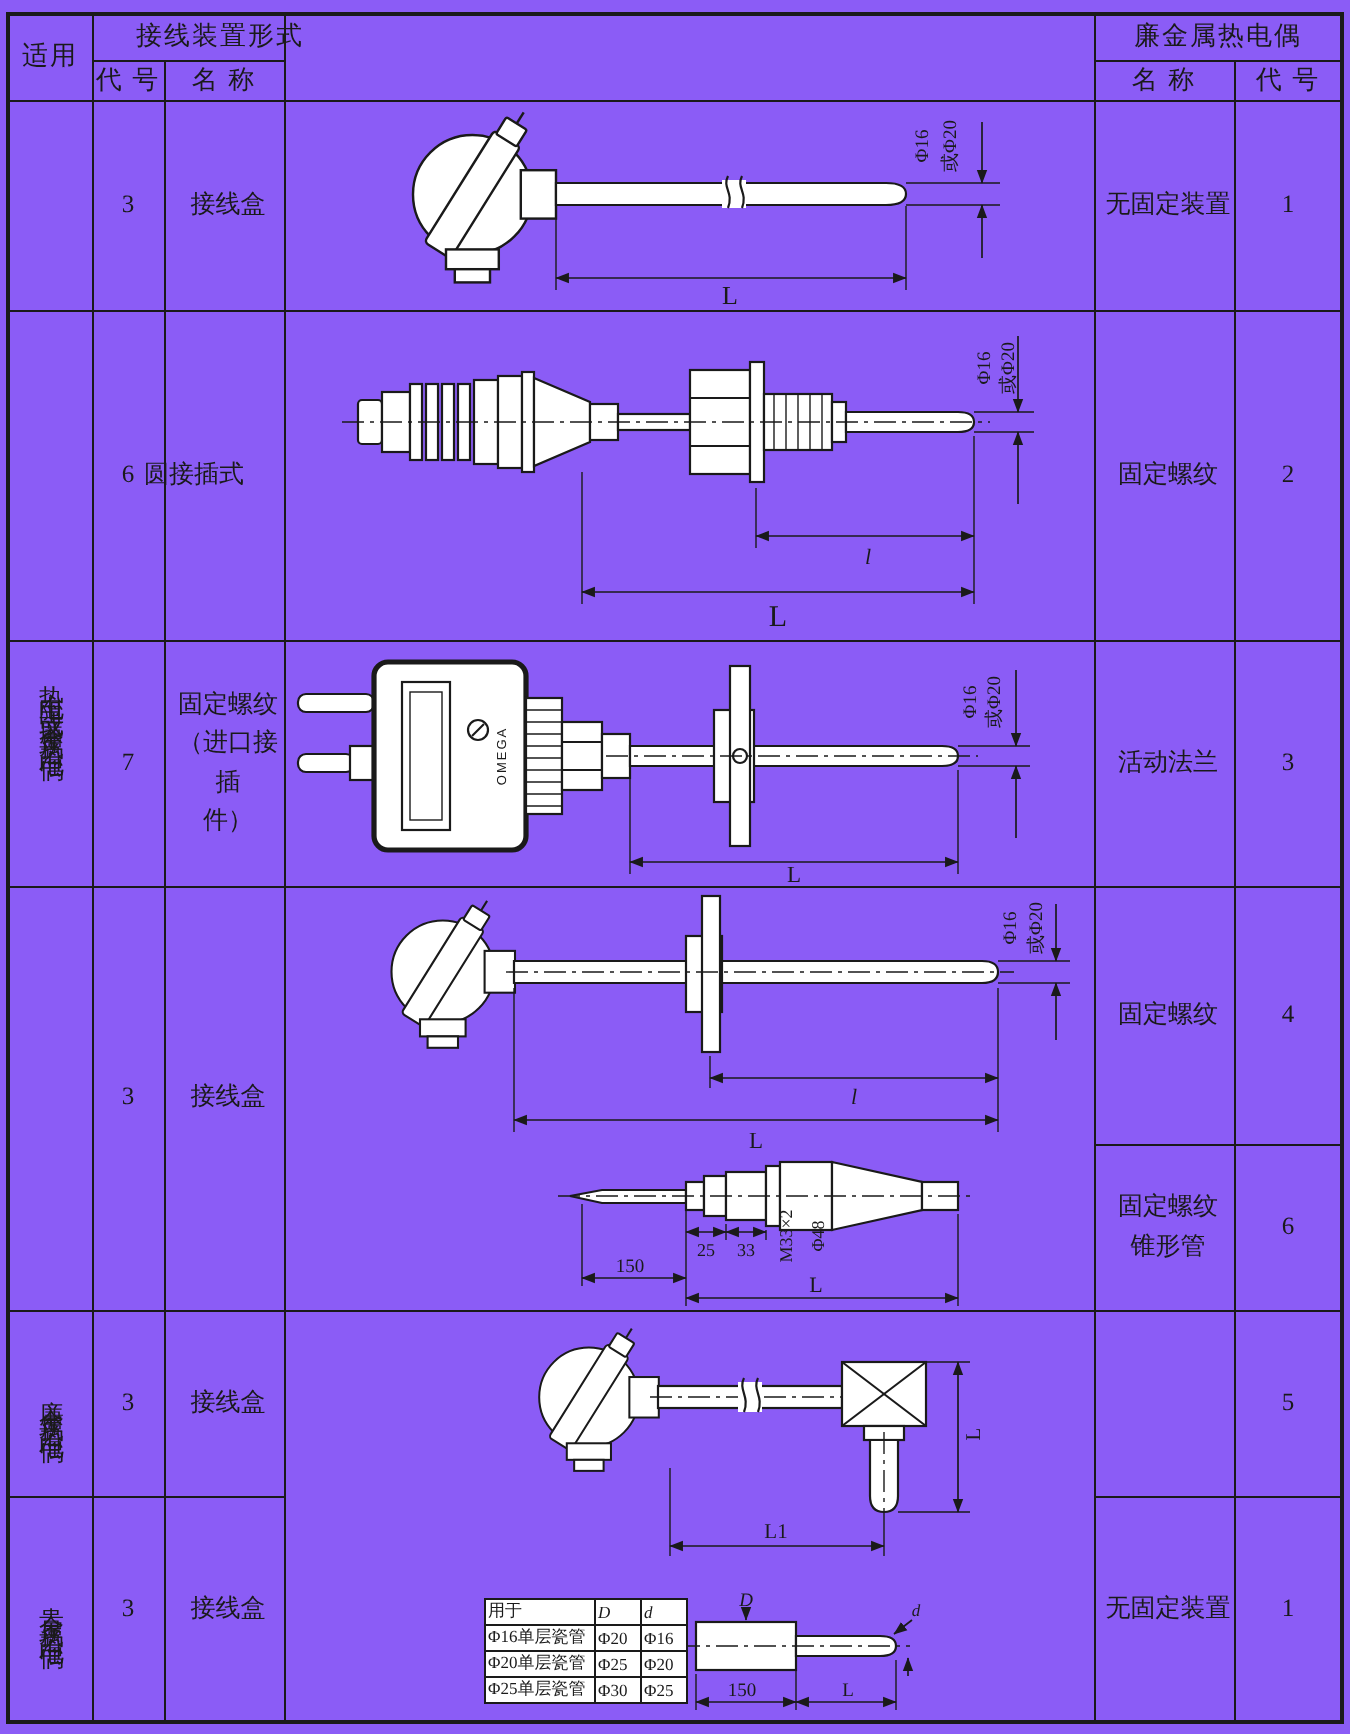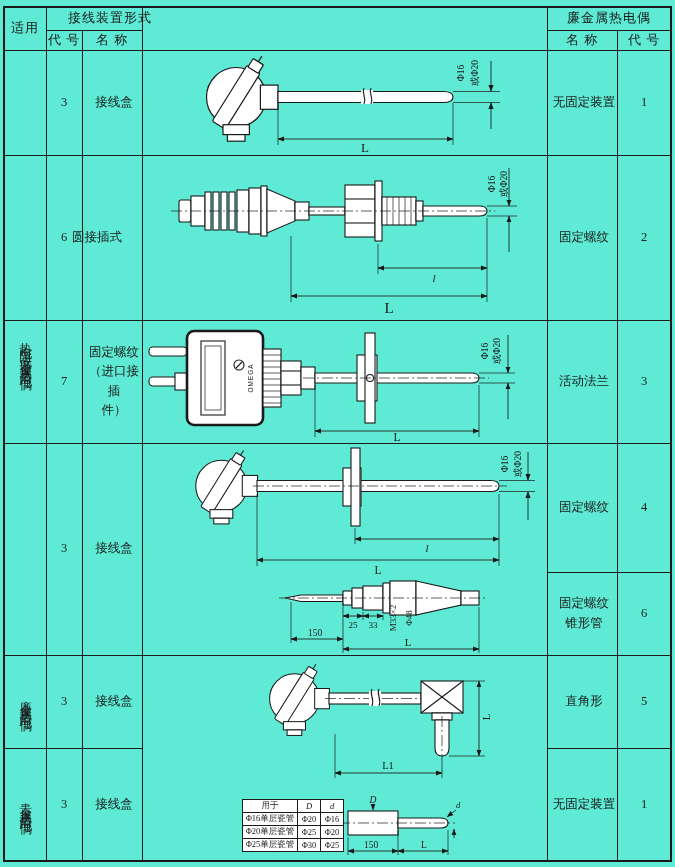--- a/index.html
+++ b/index.html
@@ -1,16 +1,16 @@
 <!DOCTYPE html>
 <html><head>
 <meta charset="utf-8">
 <style>
   html,body{margin:0;padding:0;background:#fff;}
-  #page{position:relative;width:675px;height:867px;background:#5eead4;overflow:hidden;
+  #page{position:relative;width:675px;height:867px;background:#8b5cf6;overflow:hidden;
         font-family:"Liberation Serif",serif;color:#1a1a1a;}
   .ln{position:absolute;background:#1a1a1a;}
   .cell{position:absolute;display:flex;align-items:center;justify-content:center;
         text-align:center;font-size:12.5px;line-height:1.55;}
   .vtext{writing-mode:vertical-rl;text-orientation:upright;letter-spacing:4px;}
   .prewrap{white-space:pre-line;padding:0 2px;}
   .hdr{font-size:13px;letter-spacing:1px;}
   .diagcell{position:absolute;}
   .diagcell svg{display:block;}
   
@@ -23,21 +23,21 @@
   .msk{fill:#fff;stroke:none;}
   text.dt{font-family:"Liberation Serif",serif;font-size:9.5px;fill:#1a1a1a;}
   text.dL{font-family:"Liberation Serif",serif;font-size:13px;fill:#1a1a1a;}
   text.dli{font-family:"Liberation Serif",serif;font-style:italic;font-size:11px;fill:#1a1a1a;}
   text.dsm{font-family:"Liberation Serif",serif;font-size:9px;fill:#1a1a1a;}
   text.brand{font-family:"Liberation Sans",sans-serif;font-size:6.5px;letter-spacing:1px;fill:#1a1a1a;}
   
   .minitable{position:absolute;border-collapse:collapse;font-family:"Liberation Serif",serif;
              font-size:8.5px;color:#1a1a1a;background:#fff;}
   .minitable td,.minitable th{border:1px solid #1a1a1a;padding:0 1px;height:12px;
-             text-align:center;font-weight:normal;white-space:nowrap;}
+             text-align:left;font-weight:normal;white-space:nowrap;}
   .minitable th.dim{font-style:italic;}
 </style>
 </head>
 <body>
 
 <div id="page">
 
   <svg width="0" height="0" style="position:absolute">
     <defs>
       <marker id="arw" viewBox="0 0 10 10" refX="9.5" refY="5" markerWidth="8" markerHeight="8" orient="auto-start-reverse">
@@ -104,21 +104,20 @@
   <div class="cell prewrap" style="left:83px;top:444px;width:58px;height:210px">接线盒</div>
   <div class="cell prewrap" style="left:83px;top:656px;width:58px;height:91px">接线盒</div>
   <div class="cell prewrap" style="left:83px;top:749px;width:58px;height:112px">接线盒</div>
 
   <div class="cell prewrap" style="left:548px;top:51px;width:68px;height:103px">无固定装置</div>
   <div class="cell prewrap" style="left:548px;top:156px;width:68px;height:163px">固定螺纹</div>
   <div class="cell prewrap" style="left:548px;top:321px;width:68px;height:121px">活动法兰</div>
   <div class="cell prewrap" style="left:548px;top:444px;width:68px;height:127px">固定螺纹</div>
   <div class="cell prewrap" style="left:548px;top:573px;width:68px;height:81px">固定螺纹
 锥形管</div>
-  <div class="cell prewrap" style="left:548px;top:656px;width:68px;height:91px">直角形</div>
   <div class="cell prewrap" style="left:548px;top:749px;width:68px;height:112px">无固定装置</div>
 
   <div class="cell" style="left:618px;top:51px;width:52px;height:103px">1</div>
   <div class="cell" style="left:618px;top:156px;width:52px;height:163px">2</div>
   <div class="cell" style="left:618px;top:321px;width:52px;height:121px">3</div>
   <div class="cell" style="left:618px;top:444px;width:52px;height:127px">4</div>
   <div class="cell" style="left:618px;top:573px;width:52px;height:81px">6</div>
   <div class="cell" style="left:618px;top:656px;width:52px;height:91px">5</div>
   <div class="cell" style="left:618px;top:749px;width:52px;height:112px">1</div>
 

